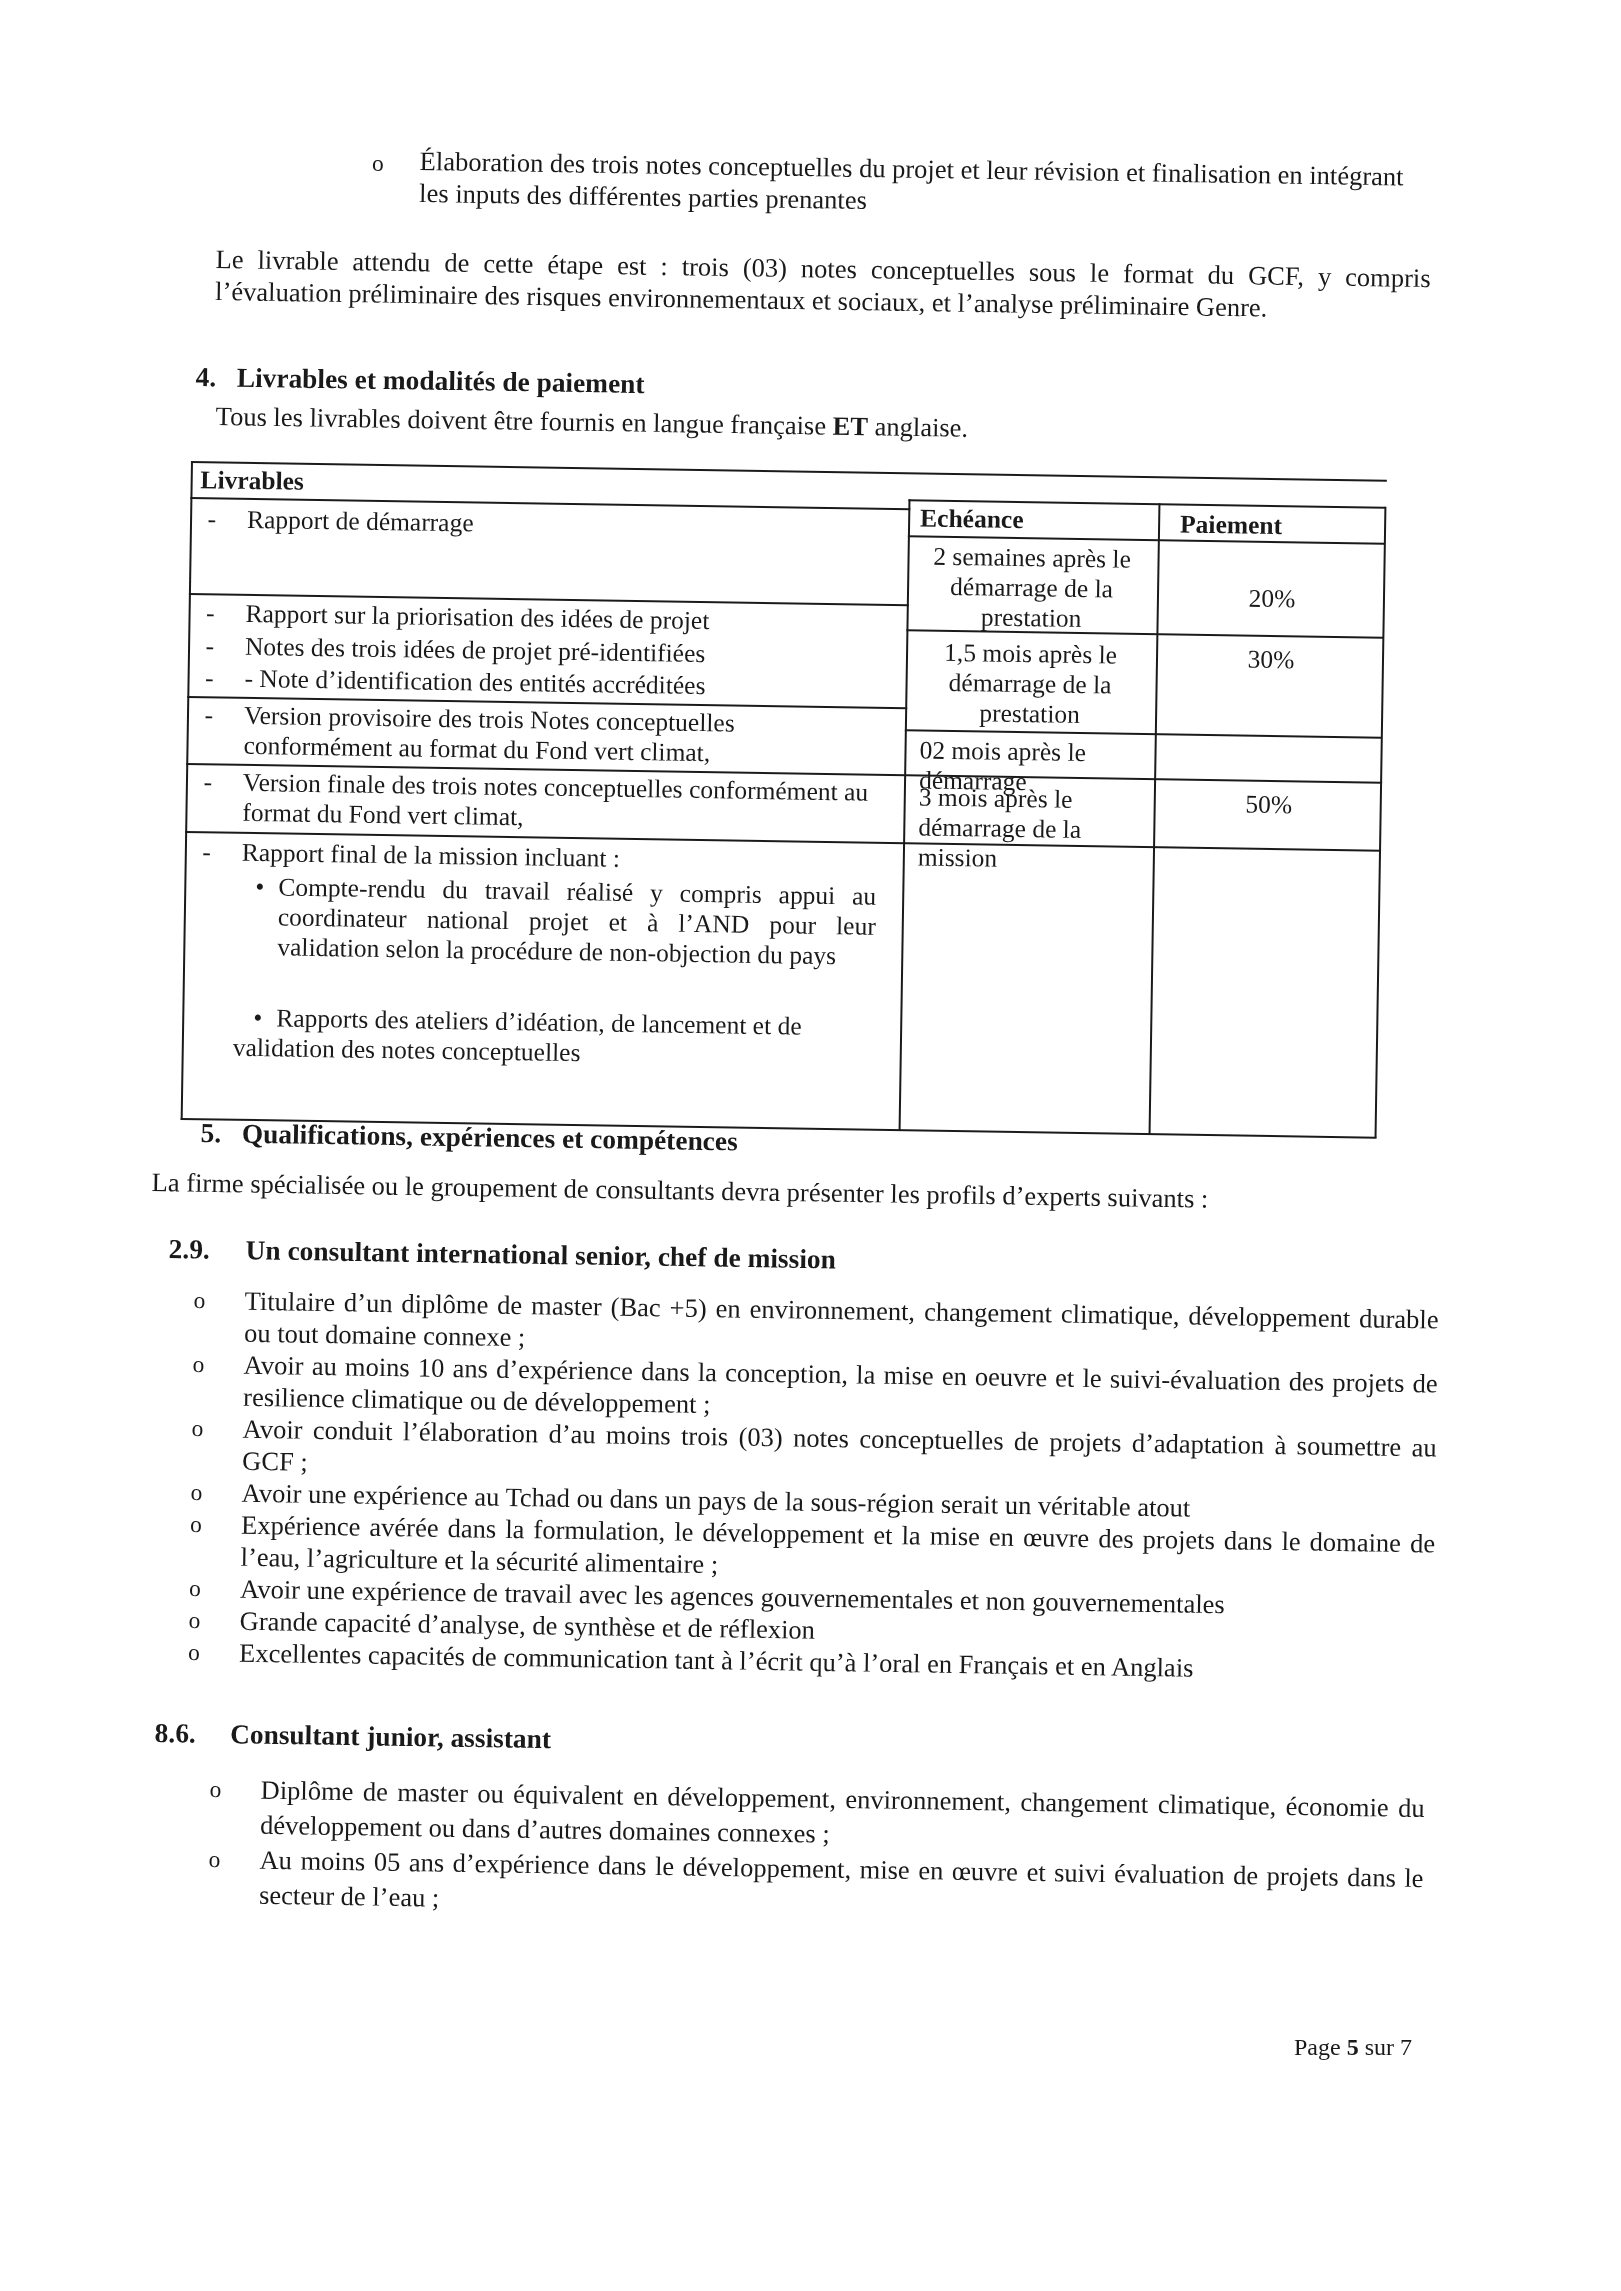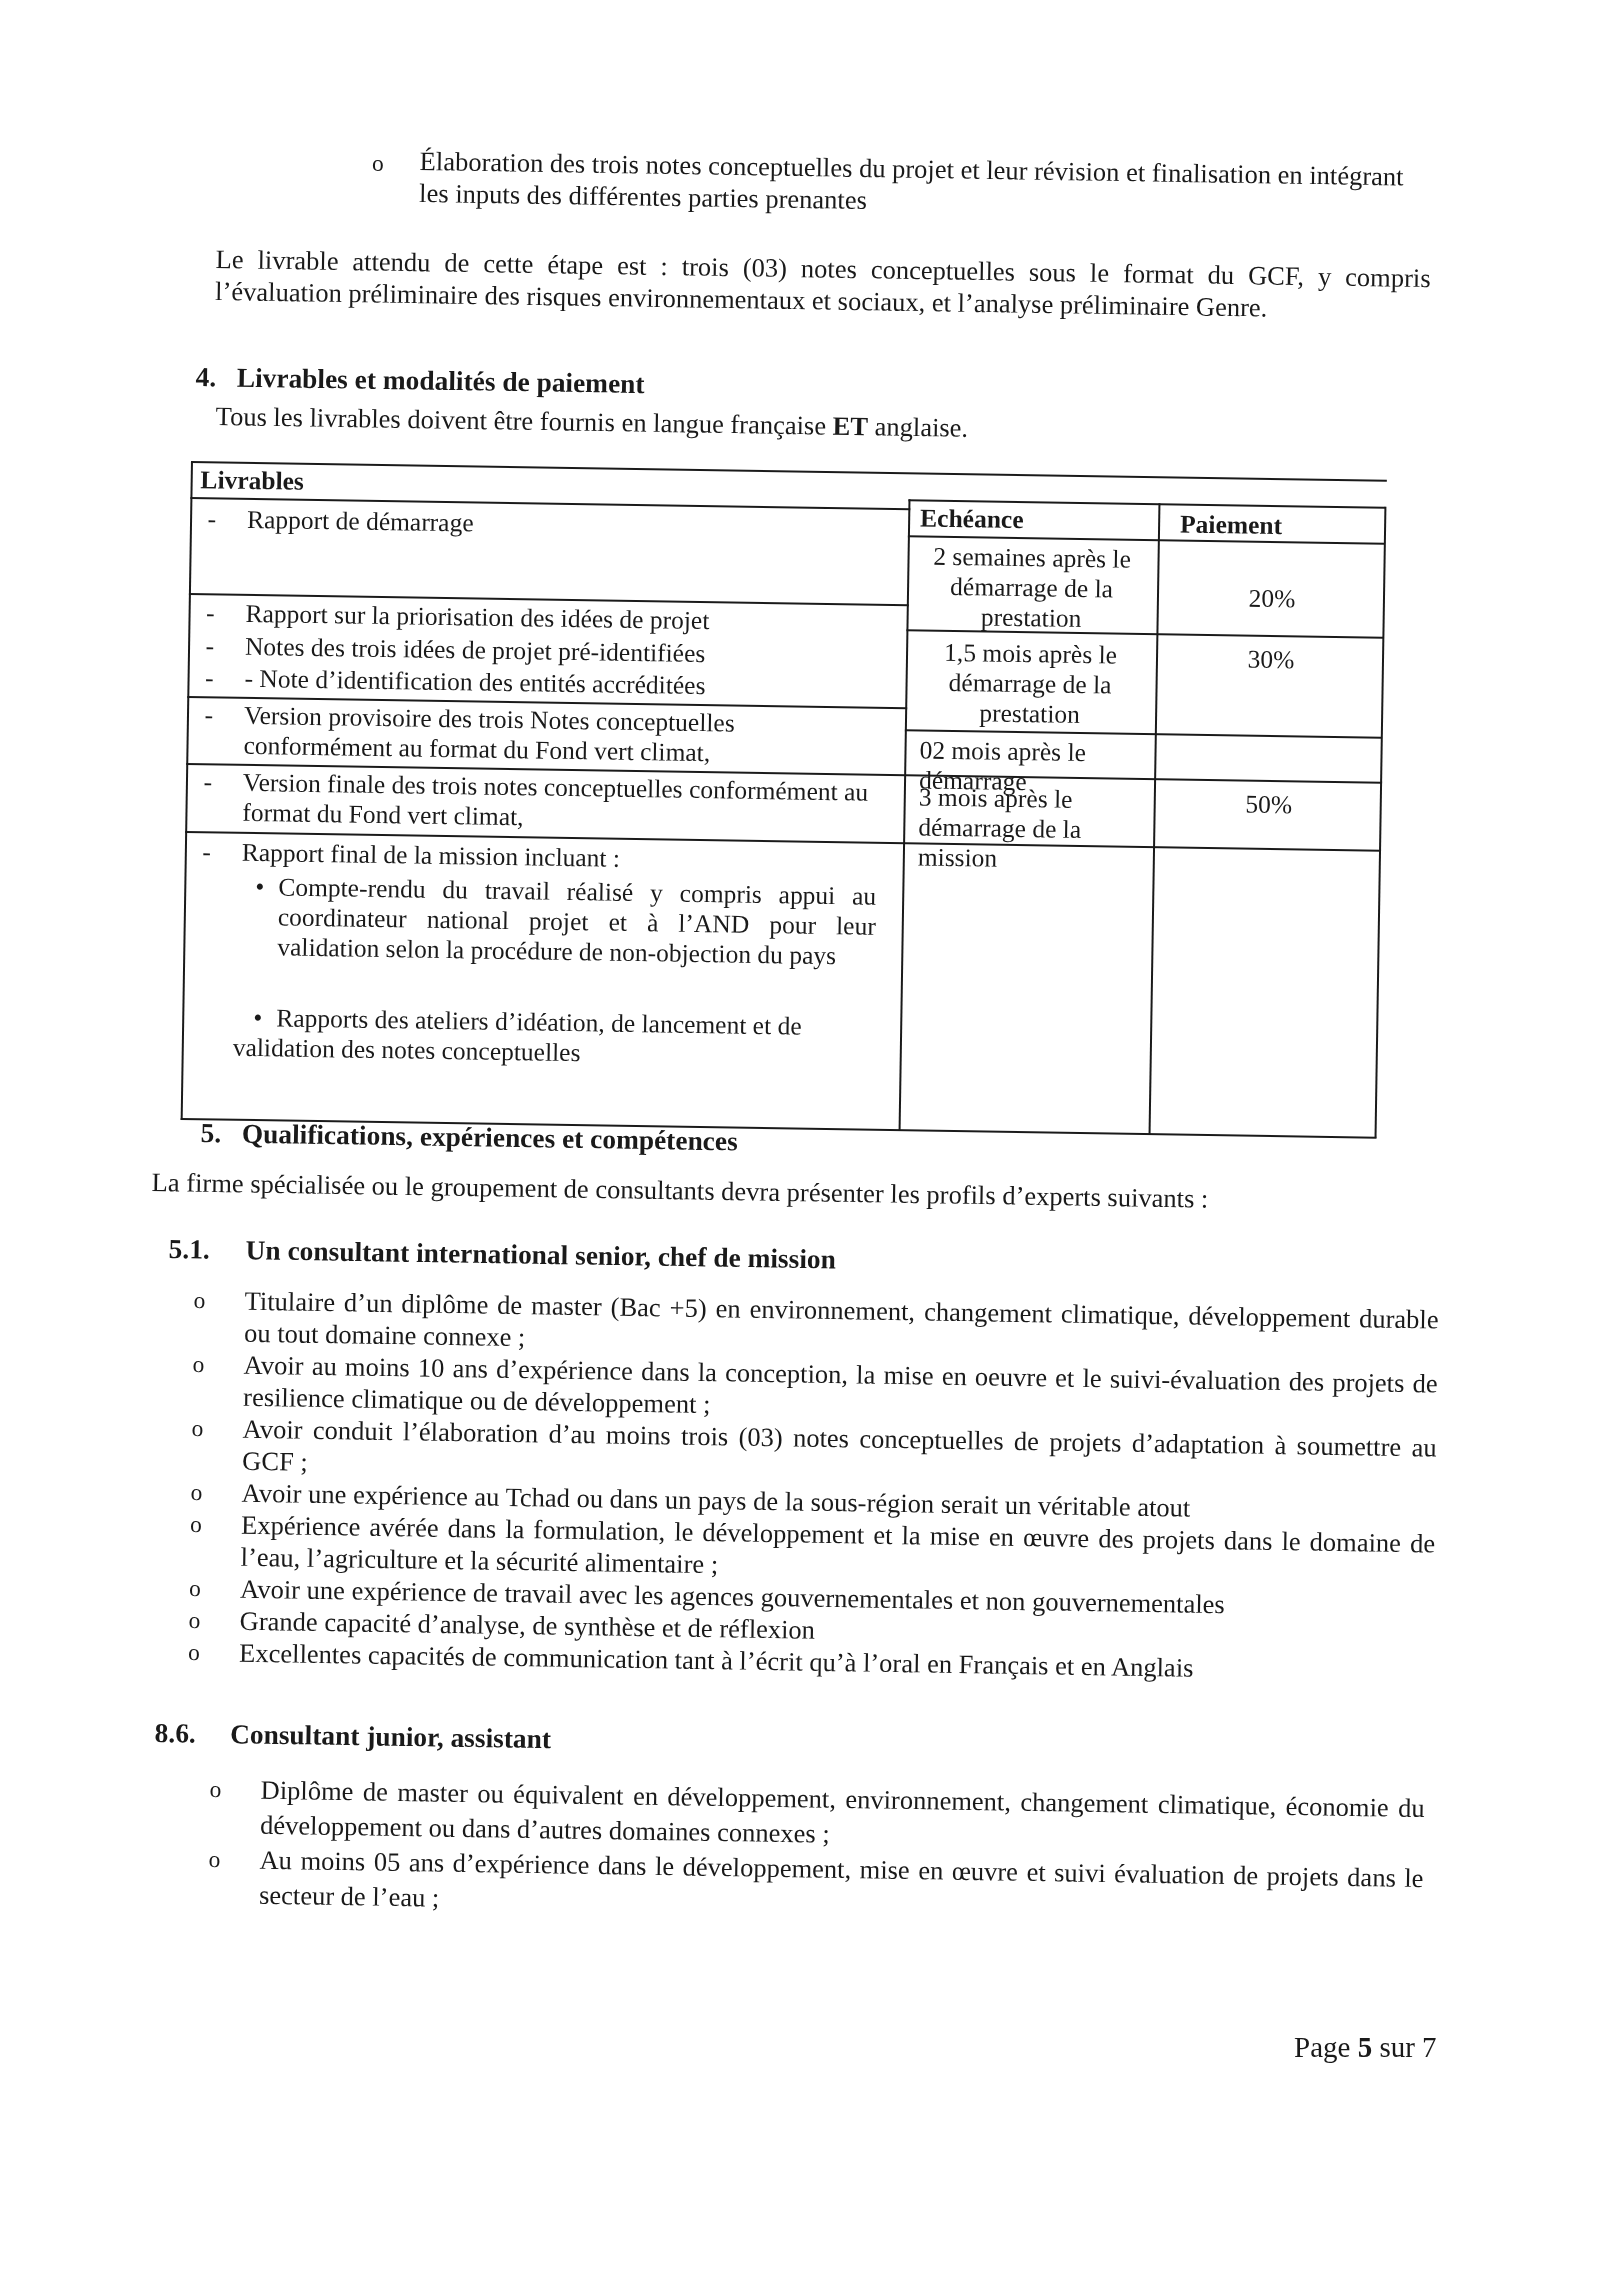--- a/index.html
+++ b/index.html
@@ -14,21 +14,21 @@
   .justify { text-align: justify; text-align-last: left; }
   .heading { font-weight: bold; font-size: 27.4px; }
 
   
   .tbl { position: absolute; left: 191px; top: 461px; width: 1196px; height: 659px; transform: rotate(0.9deg); transform-origin: left top; }
   .tbl .line { position: absolute; background: #1a1a1a; }
   .cell { position: absolute; font-size: 25.5px; line-height: 30px; }
   .dash { position: absolute; }
   .center { text-align: center; }
   .bold { font-weight: bold; }
-  .footer { position: absolute; left: 1294px; top: 2031px; font-size: 29px; }
+  .footer { position: absolute; left: 1294px; top: 2031px; font-size: 24px; }
 </style>
 </head>
 <body>
 
 <div class="page">
 
   <span class="bullet-o" style="left:372px; top:147px;">o</span>
   <div class="abs" style="left:420px; top:145px; width:1019px; transform:rotate(0.9deg); transform-origin:left top;">Élaboration des trois notes conceptuelles du projet et leur révision et finalisation en intégrant les inputs des différentes parties prenantes</div>
 
   <div class="abs justify" style="left:216px; top:243px; width:1215px; transform:rotate(0.9deg); transform-origin:left top;">Le livrable attendu de cette étape est : trois (03) notes conceptuelles sous le format du GCF, y compris l’évaluation préliminaire des risques environnementaux et sociaux, et l’analyse préliminaire Genre.</div>
@@ -108,21 +108,21 @@
     </div>
   </div>
 
   <div class="abs heading" style="left:201px; top:1117px; transform:rotate(0.9deg); transform-origin:left top;">
     <span>5.</span>
     <span style="margin-left:13.7px;">Qualifications, expériences et compétences</span>
   </div>
   <div class="abs" style="left:152px; top:1166px; width:1294px; transform:rotate(0.9deg); transform-origin:left top;">La firme spécialisée ou le groupement de consultants devra présenter les profils d’experts suivants :</div>
 
   <div class="abs heading" style="left:169px; top:1233px; transform:rotate(0.9deg); transform-origin:left top;">
-    <span>5.1.</span>
+    <span>2.9.</span>
     <span style="margin-left:29px;">Un consultant international senior, chef de mission</span>
   </div>
 
   <div class="abs" style="left:194px; top:1284px; width:1245px; transform:rotate(0.9deg); transform-origin:left top;">
     <div style="position:relative; padding-left:51px;">
       <span class="bullet-o" style="left:0; top:0;">o</span>
       <div class="justify">Titulaire d’un diplôme de master (Bac +5) en environnement, changement climatique, développement durable ou tout domaine connexe ;</div>
     </div>
     <div style="position:relative; padding-left:51px;">
       <span class="bullet-o" style="left:0; top:0;">o</span>

